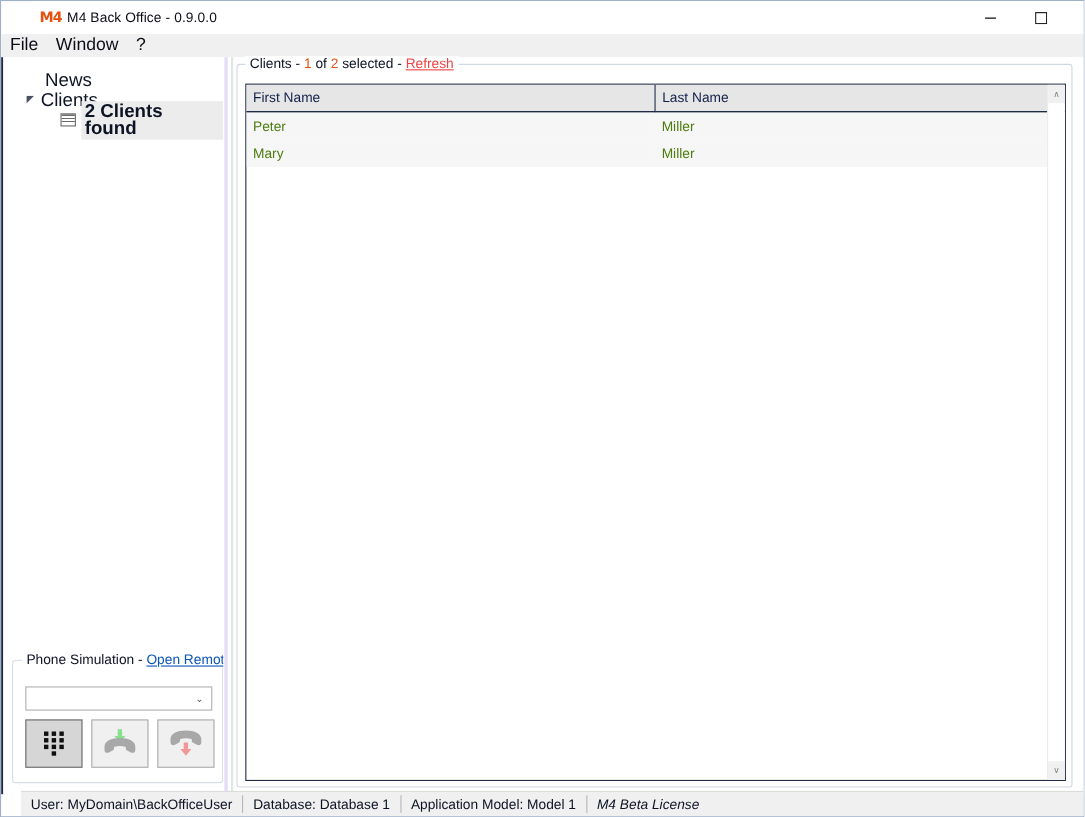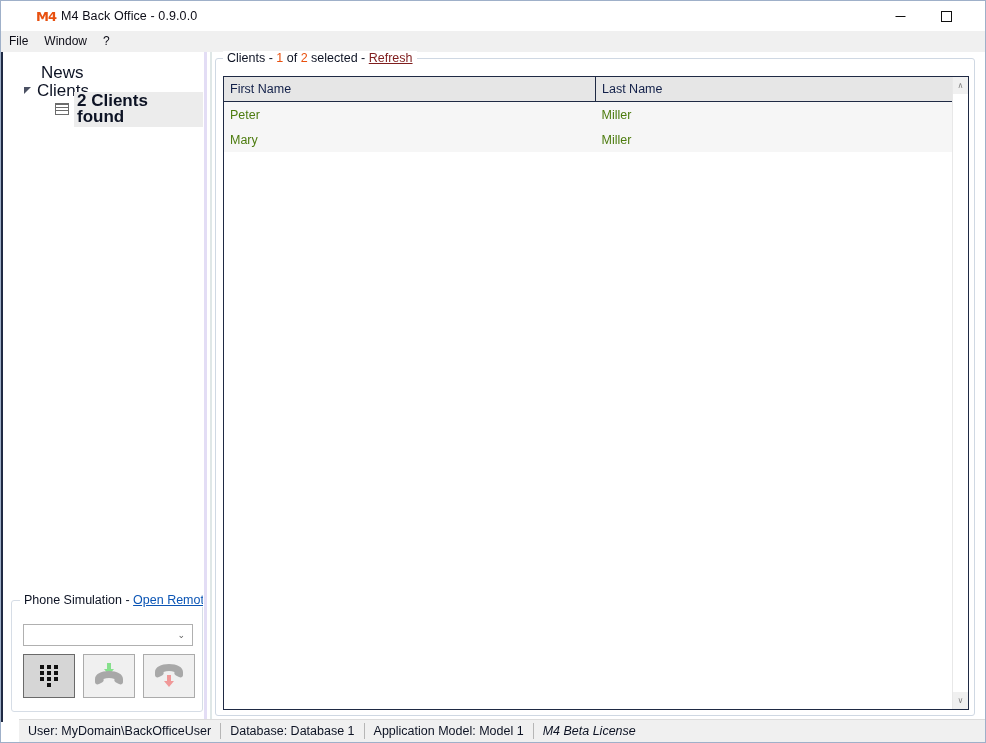--- a/index.html
+++ b/index.html
@@ -77,21 +77,21 @@
     left: 0; top: 30px;
     width: 986px;
     height: 20px;
     background: #f0f0f0;
     display: flex;
     align-items: center;
     border-bottom: 1px solid #f0f0f0;
   }
   .menu-item {
     padding: 2px 8px 3px 8px;
-    font-size: 12px;
+    font-size: 16px;
     color: #0d0d17;
     cursor: default;
     line-height: 14px;
   }
 
   
   .client-area {
     position: absolute;
     left: 0; top: 51px;
     width: 986px;
@@ -282,21 +282,21 @@
     top: -8px;
     left: 7px;
     background: #ffffff;
     padding: 0 4px;
     font-size: 12.5px;
     color: #0d1324;
     white-space: nowrap;
   }
   .main-caption .num { color: #e8500f; }
   .main-caption .link {
-    color: #7f1d1d;
+    color: #ef4444;
     text-decoration: underline;
     cursor: pointer;
   }
   .grid-wrap {
     position: absolute;
     left: 7px;
     top: 17px;
     width: 746px;
     height: 634px;
     box-sizing: border-box;

